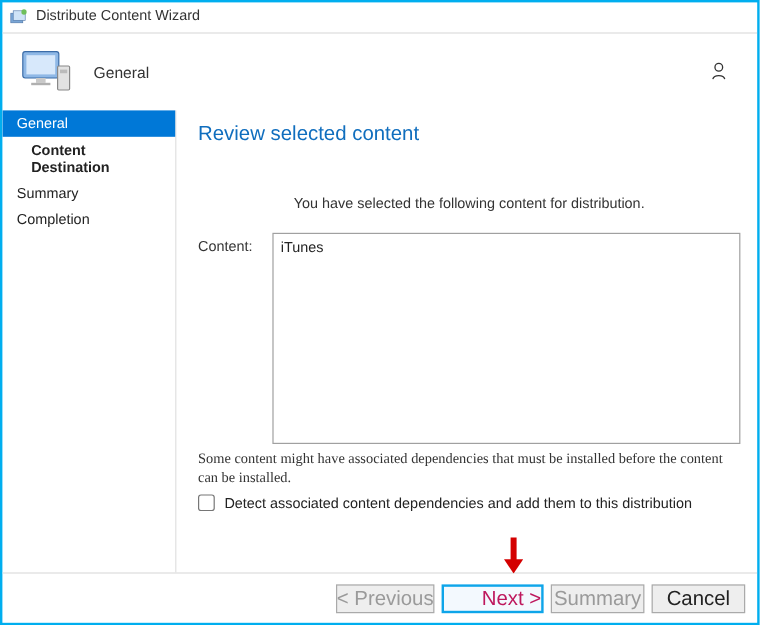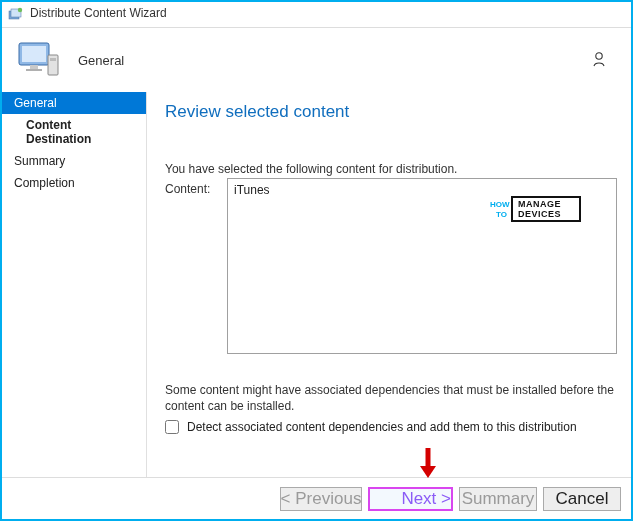--- a/index.html
+++ b/index.html
@@ -62,43 +62,44 @@
       flex: 1;
       padding: 10px 14px 8px 18px;
       position: relative;
     }
     .page-title {
       color: #106ebe;
       font-size: 17px;
       font-weight: 400;
       margin-bottom: 40px;
     }
-    .intro { font-size: 12px; margin-bottom: 2px; color: #333; }
+    .intro { font-size: 12px; margin-bottom: 18px; color: #333; text-align: center; }
     .row { display: flex; gap: 4px; }
     .lbl { width: 58px; font-size: 12px; color: #333; padding-top: 4px; }
     .content-box {
       flex: 1;
       height: 176px;
       border: 1px solid #a0a0a0;
       background: #fff;
       padding: 4px 6px;
       font-size: 12px;
       position: relative;
       overflow-y: scroll;
     }
     .watermark {
       position: absolute;
       top: 16px; right: 34px;
       pointer-events: none;
     }
     .hint {
       font-size: 12px;
       color: #333;
-      margin-top: 28px;
+      margin-top: 4px;
       line-height: 1.35;
+      font-family: Liberation Serif, serif;
     }
     .check-row {
       display: flex;
       align-items: center;
       gap: 8px;
       margin-top: 6px;
     }
     .check-row input { width: 14px; height: 14px; border: 1px solid #555; }
     .footer {
       height: 42px;
@@ -114,23 +115,23 @@
       min-width: 78px;
       height: 24px;
       border: 1px solid #aaa;
       background: #eee;
       font-size: 17px;
       color: #555;
       cursor: default;
     }
     .btn.disabled { color: #9a9a9a; background: #eee; }
     .btn.primary {
-      border: 2px solid #d946ef;
+      border: 2px solid #0ea5e9;
       background: #f3f9fe;
-      color: #8b5cf6;
+      color: #be185d;
       padding-left: 31px;
     }
     .btn.enabled { color: #222; }
     .arrow-anno {
       position: absolute;
       left: 414px;
       top: -32px;
       width: 24px;
       height: 32px;
     }
@@ -174,29 +175,20 @@
   </div>
 
   <div class="main">
     <div class="page-title">Review selected content</div>
     <div class="intro">You have selected the following content for distribution.</div>
 
     <div class="row">
       <div class="lbl">Content:</div>
       <div class="content-box">
         <div>iTunes</div>
-        <div class="watermark">
-          <svg width="92" height="28" viewBox="0 0 92 28">
-            <text x="0" y="12" font-size="8" font-weight="700" fill="#00aeef">HOW</text>
-            <text x="6" y="22" font-size="8" font-weight="700" fill="#00aeef">TO</text>
-            <rect x="22" y="2" width="68" height="24" fill="none" stroke="#111" stroke-width="2"></rect>
-            <text x="28" y="12" font-size="9" font-weight="800" fill="#111" letter-spacing="0.5">MANAGE</text>
-            <text x="28" y="22" font-size="9" font-weight="800" fill="#111" letter-spacing="0.5">DEVICES</text>
-          </svg>
-        </div>
       </div>
     </div>
 
     <div class="hint">Some content might have associated dependencies that must be installed before the content can be installed.</div>
     <label class="check-row">
       <input type="checkbox" style="">
       <span>Detect associated content dependencies and add them to this distribution</span>
     </label>
   </div>
 </div>

